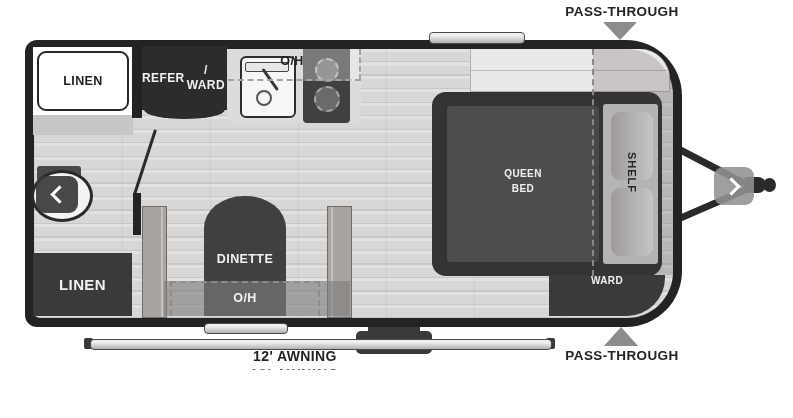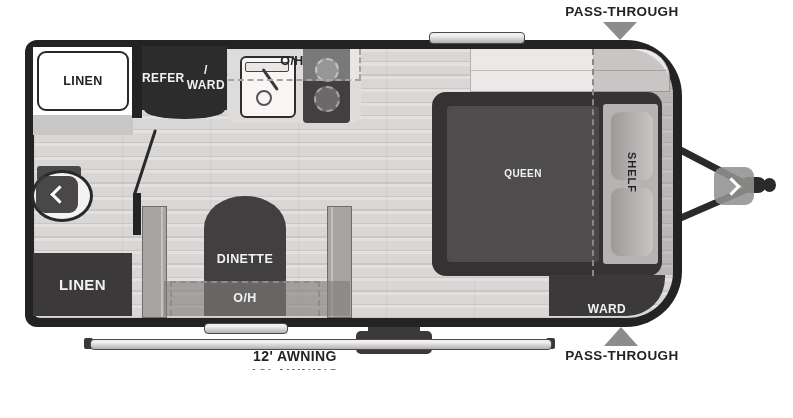--- a/index.html
+++ b/index.html
@@ -103,21 +103,21 @@
   .shelf-strip{left:603px;top:104px;width:55px;height:160px;background:#d5d3d1;border-radius:3px;z-index:3;}
   .pillow{left:611px;width:42px;height:68px;border-radius:9px;
           background:linear-gradient(90deg,#b5b3b1,#ebe9e7);z-index:3;}
   .pillow1{top:112px;} .pillow2{top:188px;}
   .shelf-lbl{left:626px;top:152px;height:110px;writing-mode:vertical-rl;font-size:11px;
              font-weight:700;color:#1e1d1d;letter-spacing:1px;z-index:4;display:flex;align-items:center;}
   .shading{left:593px;top:49px;width:80px;height:226px;background:rgba(58,56,58,0.20);
            border-top-right-radius:46px;z-index:5;}
   .dash-line{left:592px;top:49px;width:0;height:227px;border-left:2px dashed #8a8886;z-index:5;}
   .ward{left:549px;top:275px;width:116px;height:41px;background:#3b393a;border-bottom-right-radius:38px;
-        z-index:4;display:flex;align-items:flex-end;justify-content:center;font-size:12px;}
+        z-index:4;display:flex;align-items:flex-start;justify-content:center;font-size:10px;}
 
   
   .nav-btn{width:42px;height:37px;border-radius:9px;z-index:10;display:flex;align-items:center;
            justify-content:center;cursor:pointer;}
   .nav-prev{left:36px;top:176px;background:rgba(58,56,57,0.92);}
   .nav-next{left:714px;top:167px;background:rgba(148,146,145,0.88);width:40px;height:38px;}
   .chev{width:10px;height:10px;border-left:3.5px solid #ffffff;border-bottom:3.5px solid #ffffff;}
   .chev-left{transform:rotate(45deg);margin-left:5px;}
   .chev-right{transform:rotate(-135deg);margin-right:5px;}
 </style>
@@ -179,20 +179,21 @@
   <div class="abs dinette-table"></div>
   <div class="abs lbl-w dinette-lbl">DINETTE</div>
   <div class="abs dinette-oh-overlay"></div>
   <div class="abs dinette-oh-dash"></div>
   <div class="abs lbl-w dinette-oh">O/H</div>
 
   <div class="abs bed"></div>
   <div class="abs mattress"></div>
   <div class="abs lbl-w queen-lbl">
     <div>QUEEN</div>
+    <div>BED</div>
   </div>
   <div class="abs shelf-strip"></div>
   <div class="abs pillow pillow1"></div>
   <div class="abs pillow pillow2"></div>
   <div class="abs shelf-lbl">SHELF</div>
   <div class="abs shading"></div>
   <div class="abs dash-line"></div>
   <div class="abs ward lbl-w">
     <span>WARD</span>
   </div>

